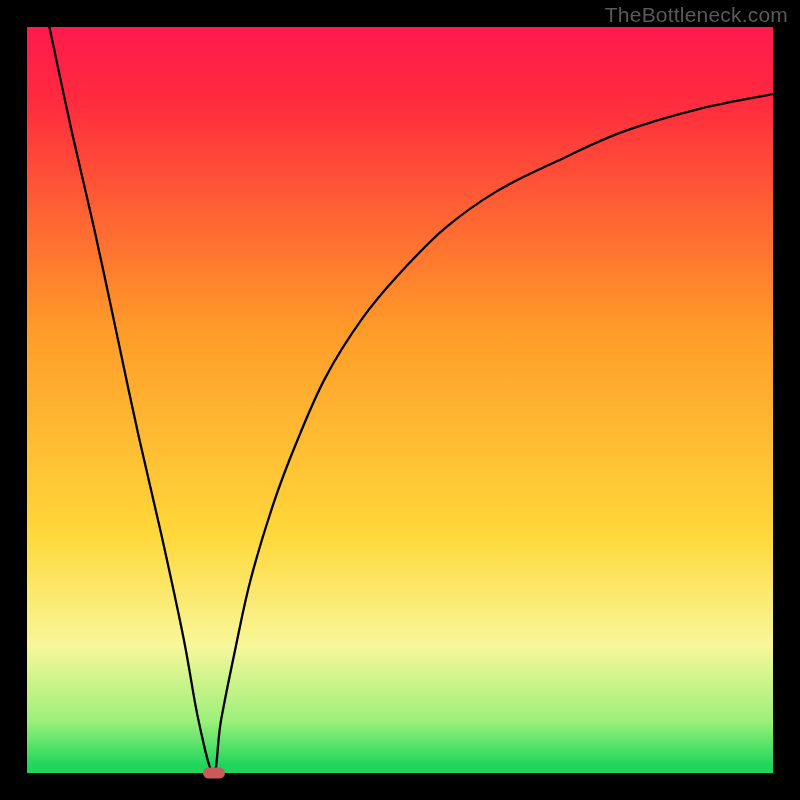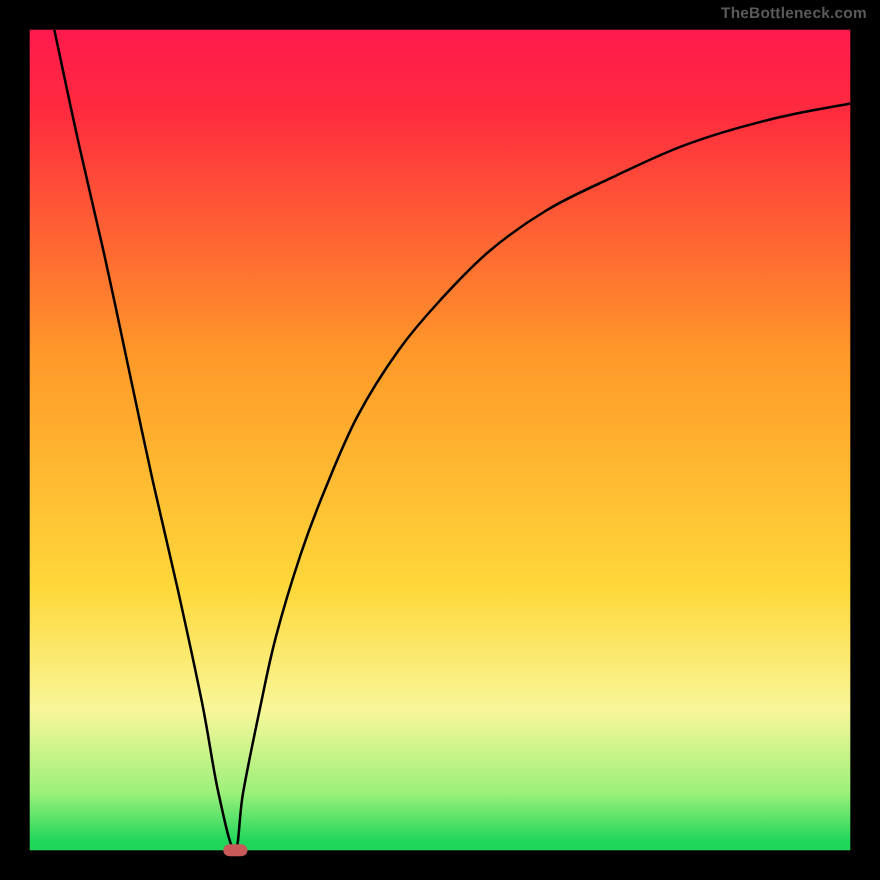--- a/index.html
+++ b/index.html
@@ -34,22 +34,22 @@
       var(--c-lgreen) 93%,
       var(--c-green) 99%,
       var(--c-green) 100%
     );
   }
   .watermark {
     position: absolute;
     top: 3px;
     right: 12px;
     color: #5a5a5a;
-    font-size: 14px;
-    font-weight: 700;
+    font-size: 21px;
+    font-weight: 400;
     letter-spacing: 0.2px;
     user-select: none;
   }
   .curve {
     position: absolute;
     left: 0;
     top: 0;
     width: 746px;
     height: 746px;
   }

